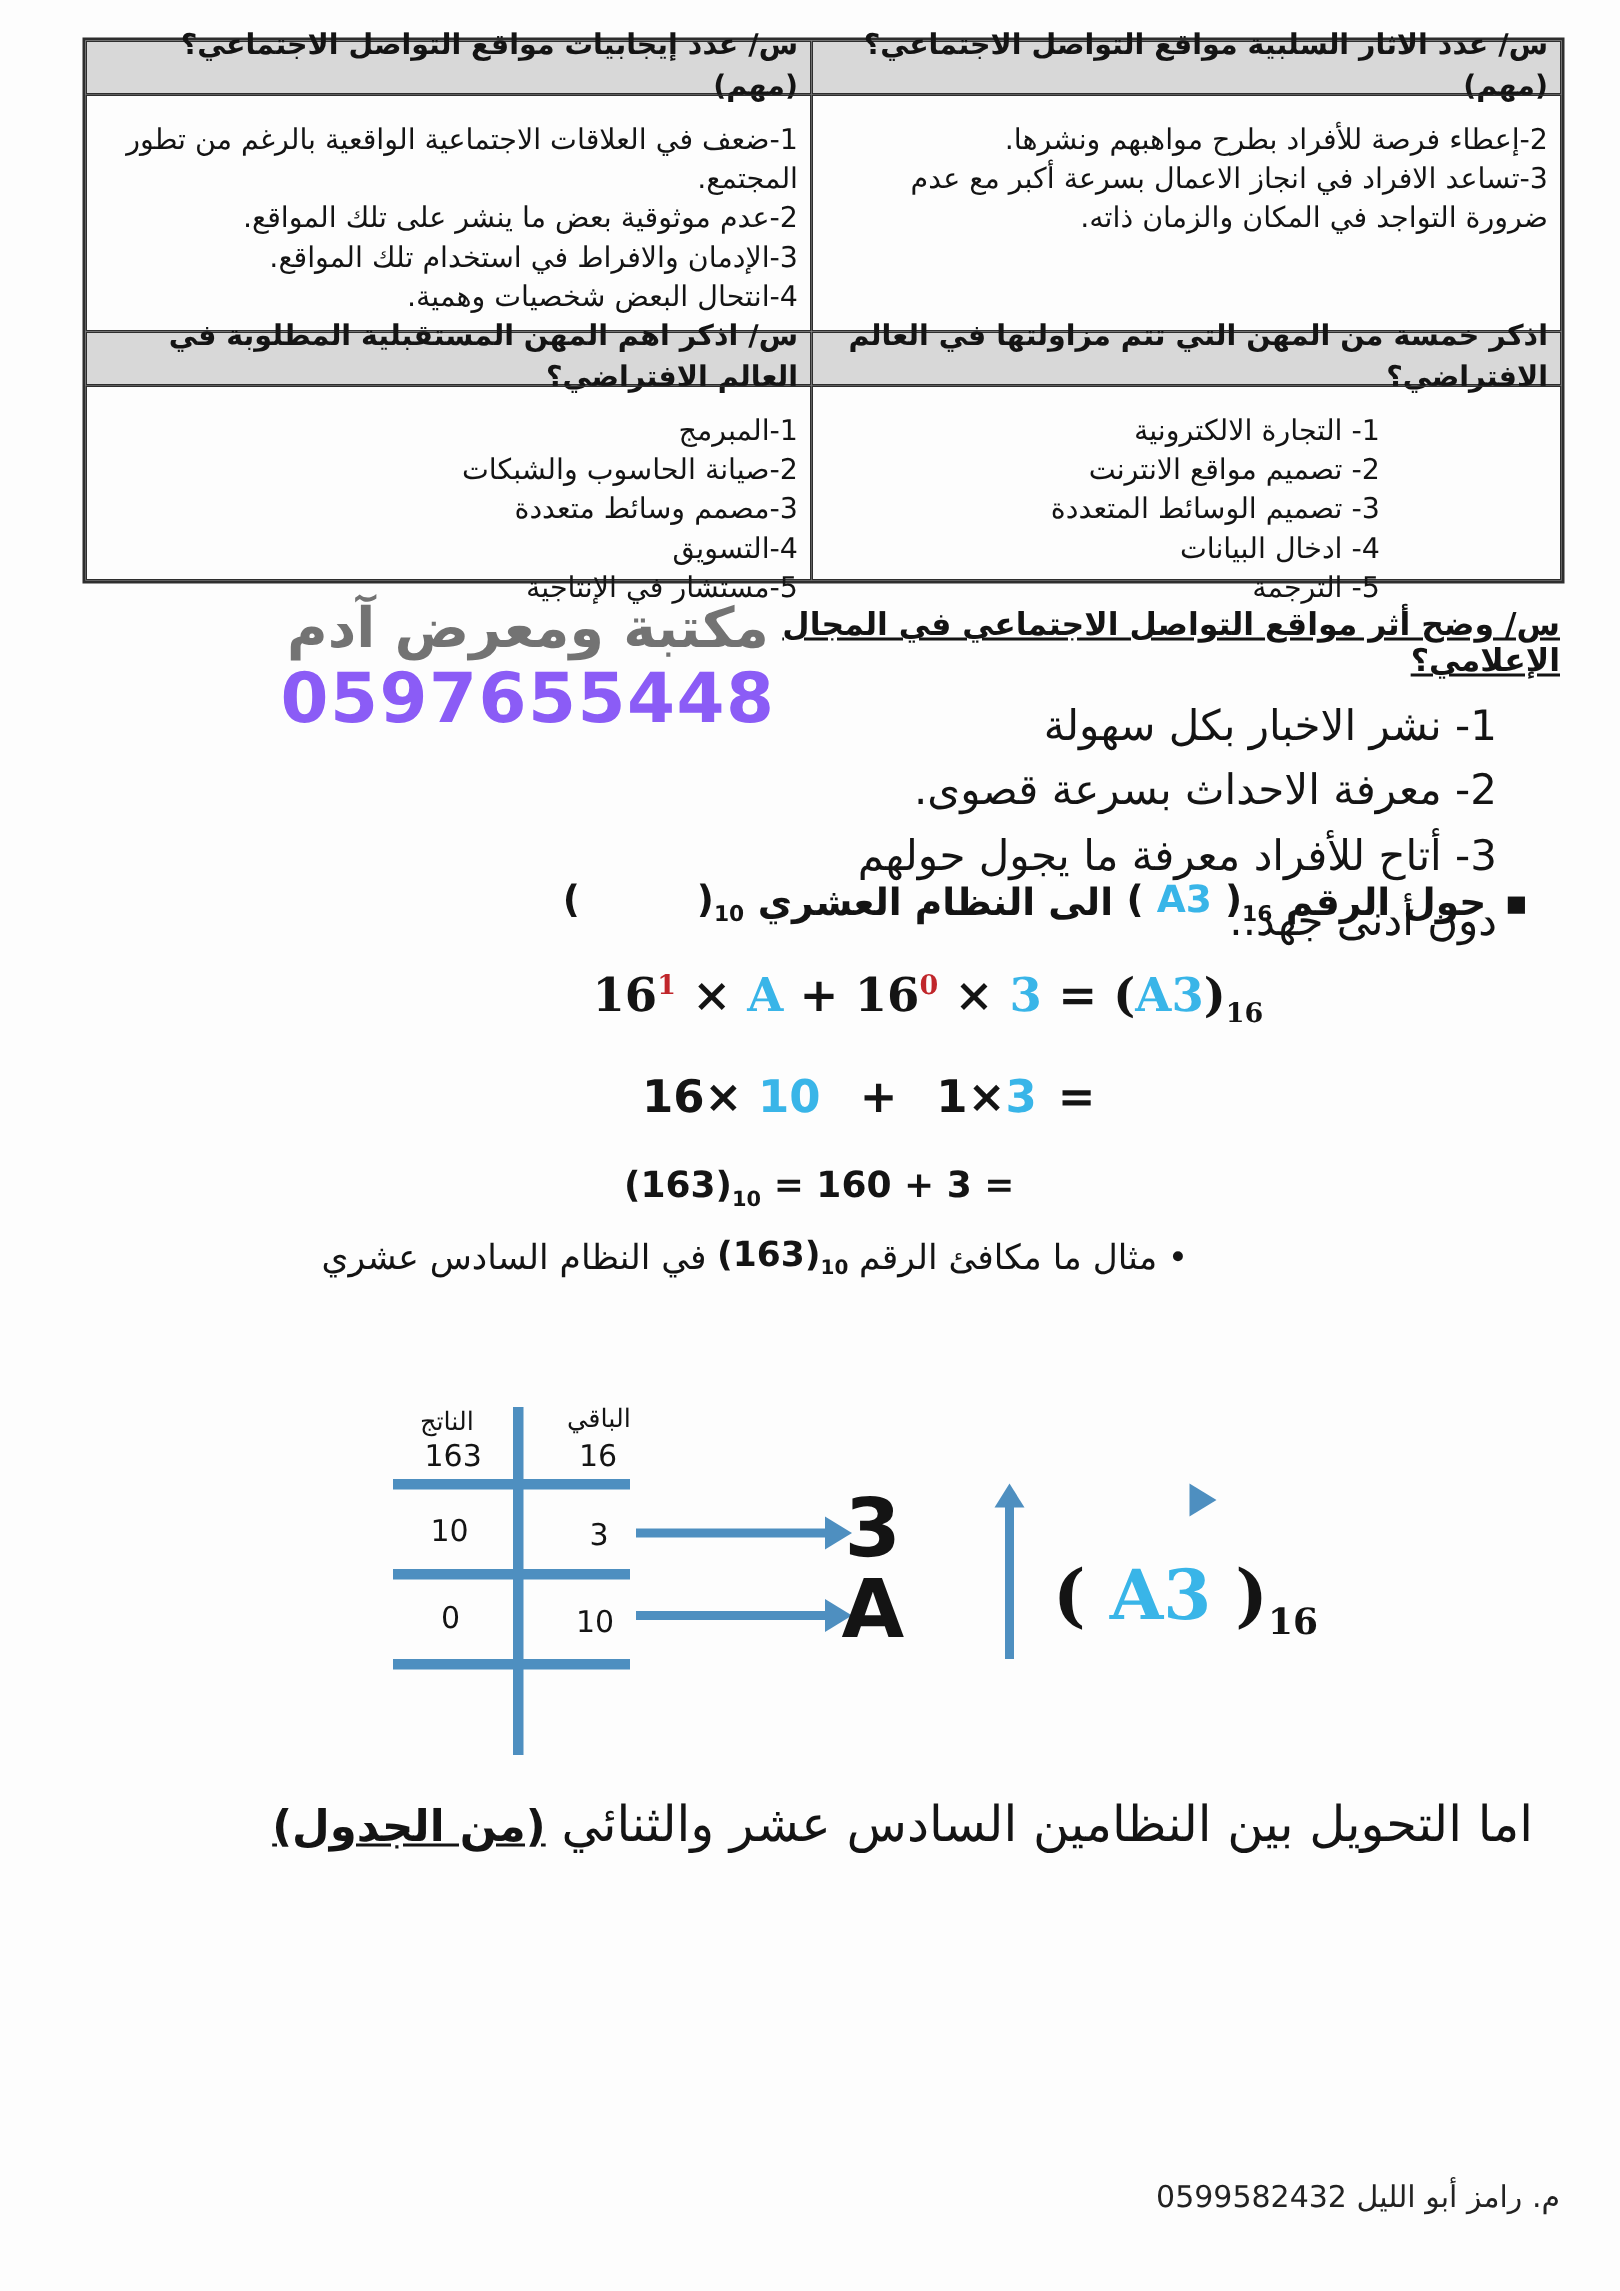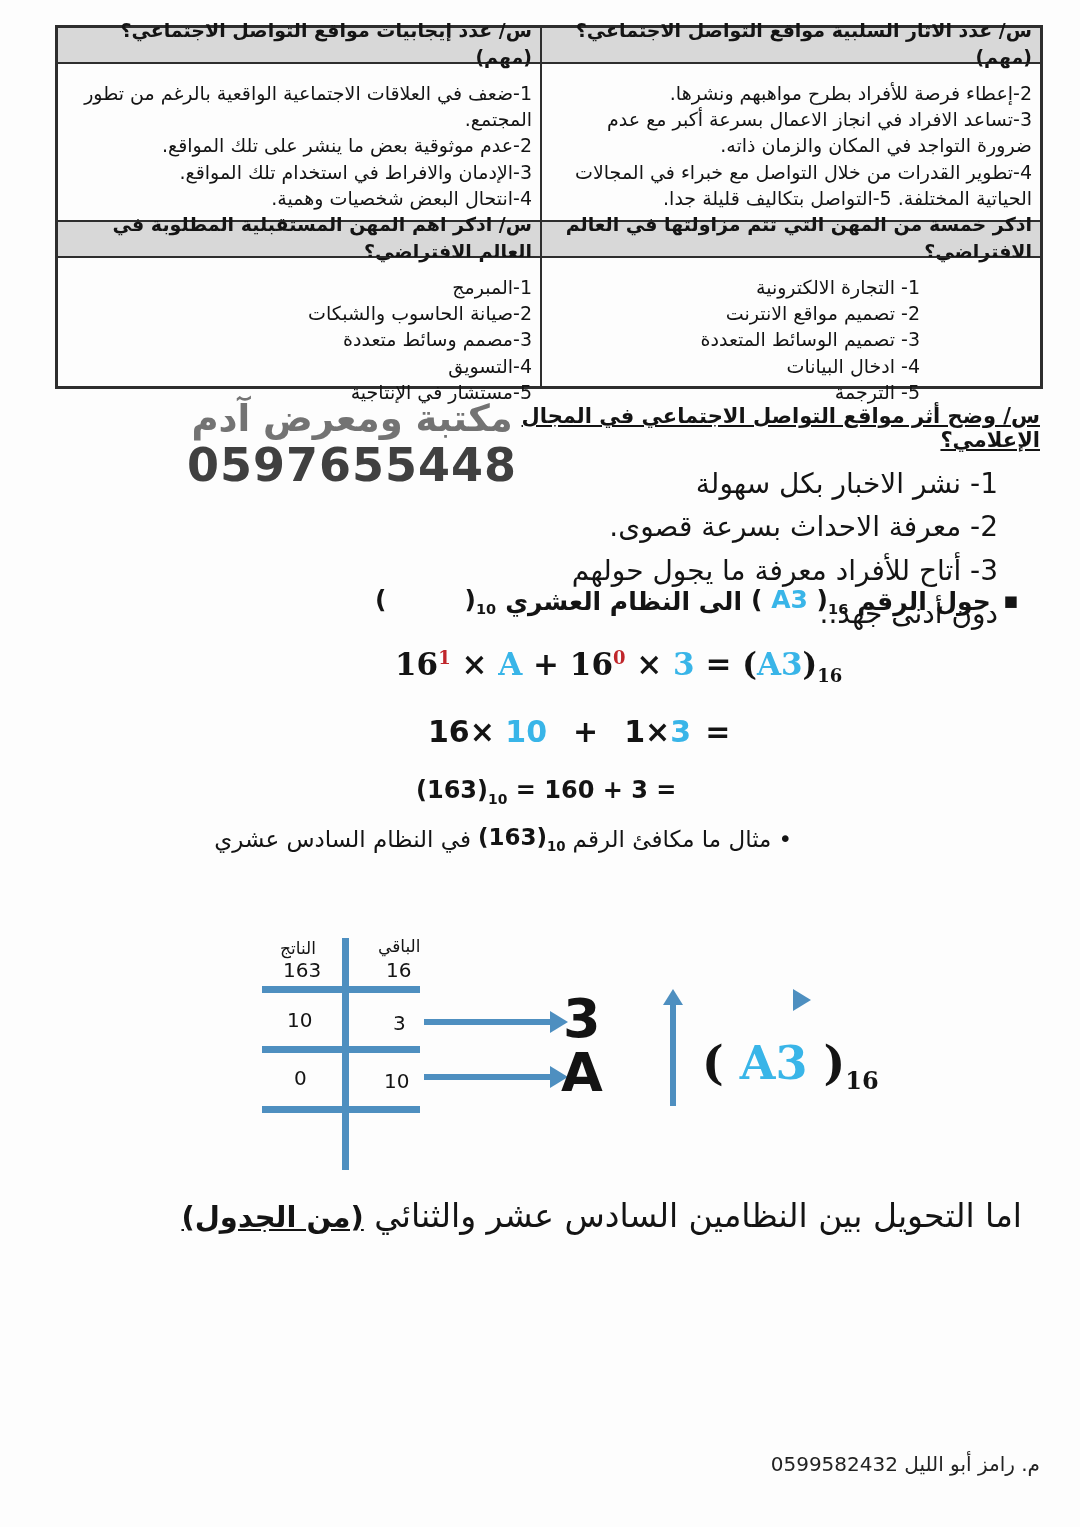--- a/index.html
+++ b/index.html
@@ -15,21 +15,21 @@
     border:2px solid #2e2e2e;
   }
   .qtable .cell{border:1px solid #2e2e2e;padding:1px 8px 4px;font-size:19px;line-height:1.38;}
   .qtable .hdr{background:#d8d8d8;font-weight:bold;display:flex;align-items:center;}
   .qtable .body{padding-top:16px;}
   .qtable .item{white-space:normal;}
   .qtable .indent .item{padding-right:112px;}
   
   .ad{position:absolute;left:182px;top:398px;width:340px;text-align:center;}
   .ad-title{color:#737373;font-weight:bold;font-size:37px;line-height:1.15;}
-  .ad-phone{color:#404040;font-weight:bold;font-size:46px;line-height:1.05;letter-spacing:1px;}
+  .ad-phone{color:#8b5cf6;font-weight:bold;font-size:46px;line-height:1.05;letter-spacing:1px;}
   
   .media{position:absolute;right:40px;top:404px;width:520px;direction:rtl;text-align:right;}
   .media-h{font-weight:bold;font-size:21px;text-decoration:underline;margin-bottom:10px;}
   .media .item{font-size:28px;line-height:1.55;padding-right:42px;}
   
   .ltr{direction:ltr;unicode-bidi:isolate;display:inline-block;}
   sub.sm{font-size:0.58em;font-weight:bold;}
   sup.sm{font-size:0.58em;font-weight:bold;}
   .blue{color:#39b5e8;}
   .red{color:#c0262b;}
@@ -78,21 +78,20 @@
 </head>
 <body>
 
 <div class="qtable">
   <div class="cell hdr">س/ عدد الاثار السلبية مواقع التواصل الاجتماعي؟ (مهم)</div>
   <div class="cell hdr">س/ عدد إيجابيات مواقع التواصل الاجتماعي؟ (مهم)</div>
 
   <div class="cell body">
     <div class="item">2-إعطاء فرصة للأفراد بطرح مواهبهم ونشرها.</div>
     <div class="item">3-تساعد الافراد في انجاز الاعمال بسرعة أكبر مع عدم ضرورة التواجد في المكان والزمان ذاته.</div>
-    <div class="item">4-تطوير القدرات من خلال التواصل مع خبراء في المجالات الحياتية المختلفة. 5-التواصل بتكاليف قليلة جدا.</div>
   </div>
   <div class="cell body">
     <div class="item">1-ضعف في العلاقات الاجتماعية الواقعية بالرغم من تطور المجتمع.</div>
     <div class="item">2-عدم موثوقية بعض ما ينشر على تلك المواقع.</div>
     <div class="item">3-الإدمان والافراط في استخدام تلك المواقع.</div>
     <div class="item">4-انتحال البعض شخصيات وهمية.</div>
   </div>
 
   <div class="cell hdr">اذكر خمسة من المهن التي تتم مزاولتها في العالم الافتراضي؟</div>
   <div class="cell hdr">س/ اذكر اهم المهن المستقبلية المطلوبة في العالم الافتراضي؟</div>

